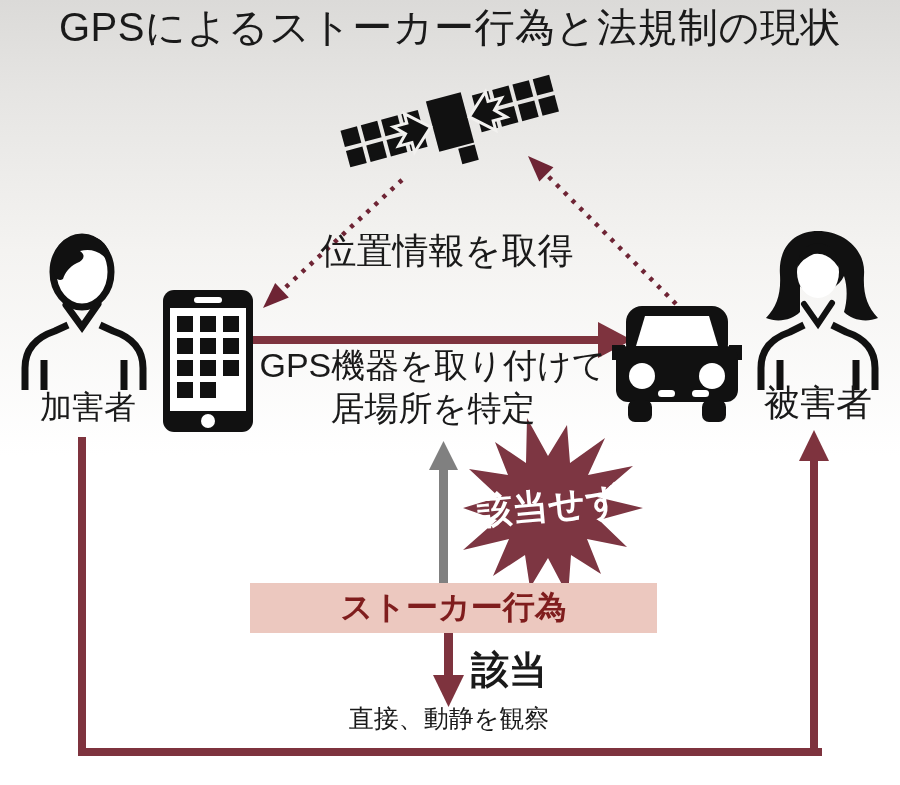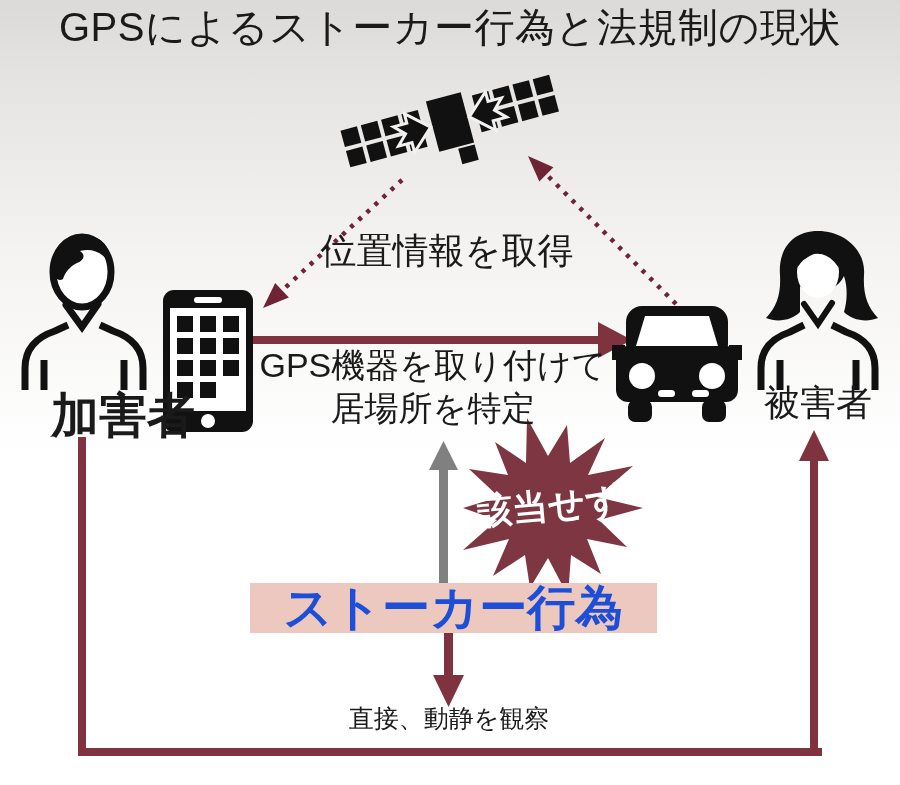--- a/index.html
+++ b/index.html
@@ -12,32 +12,32 @@
   }
   .txt{
     position:absolute;
     color:#1a1a1a;
     white-space:nowrap;
     transform:translateX(-50%);
     line-height:1.1;
   }
   .title{left:450px;top:5px;font-size:40px;font-weight:400;letter-spacing:0.5px;}
   .t-acquire{left:447px;top:231px;font-size:36px;font-weight:500;}
-  .t-perp{left:88px;top:390px;font-size:48px;font-weight:700;margin-left:35px;}
+  .t-perp{left:88px;top:390px;font-size:32px;font-weight:400;}
   .t-victim{left:818px;top:383px;font-size:36px;font-weight:500;}
   .t-gps1{left:433px;top:347px;font-size:34px;font-weight:500;}
   .t-gps2{left:433px;top:390px;font-size:34px;font-weight:500;}
   .t-burst{left:549px;top:486px;font-size:36px;font-weight:700;color:#ffffff;transform:translateX(-50%) rotate(-5deg);}
   .t-applicable{left:509px;top:650px;font-size:38px;font-weight:700;}
   .t-observe{left:449px;top:705px;font-size:25px;font-weight:500;}
   .pink-bar{
     position:absolute;left:250px;top:583px;width:407px;height:50px;
     background:#ecc8bf;display:flex;align-items:center;justify-content:center;
   }
-  .pink-bar .bar-label{font-size:48px;font-weight:700;color:#1d4ed8;white-space:nowrap;}
+  .pink-bar .bar-label{font-size:32px;font-weight:700;color:#7f1d1d;white-space:nowrap;}
   svg{position:absolute;display:block;}
   .lines-layer{left:0;top:0;}
 </style>
 </head>
 <body>
 
 <div id="stage">
 
   <svg class="lines-layer" width="900" height="785" viewBox="0 0 900 785">
 
@@ -162,15 +162,16 @@
     <span class="bar-label">ストーカー行為</span>
   </div>
 
   <div class="txt title">GPSによるストーカー行為と法規制の現状</div>
   <div class="txt t-acquire">位置情報を取得</div>
   <div class="txt t-perp">加害者</div>
   <div class="txt t-victim">被害者</div>
   <div class="txt t-gps2">居場所を特定</div>
   <div class="txt t-gps1">GPS機器を取り付けて</div>
   <div class="txt t-burst">該当せず</div>
+  <div class="txt t-applicable">該当</div>
   <div class="txt t-observe">直接、動静を観察</div>
 
 </div>
 
 </body></html>

